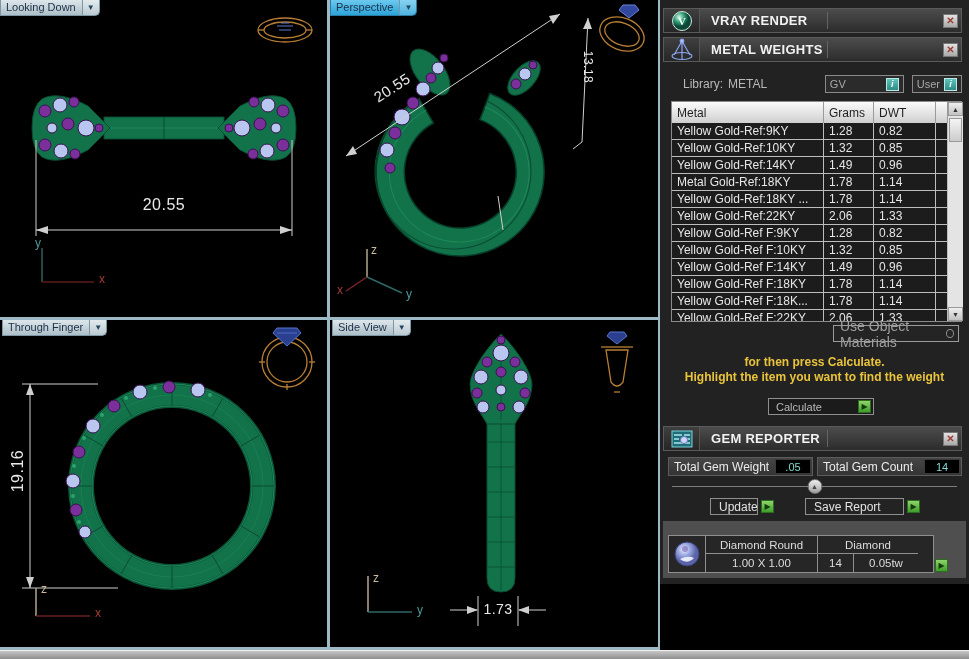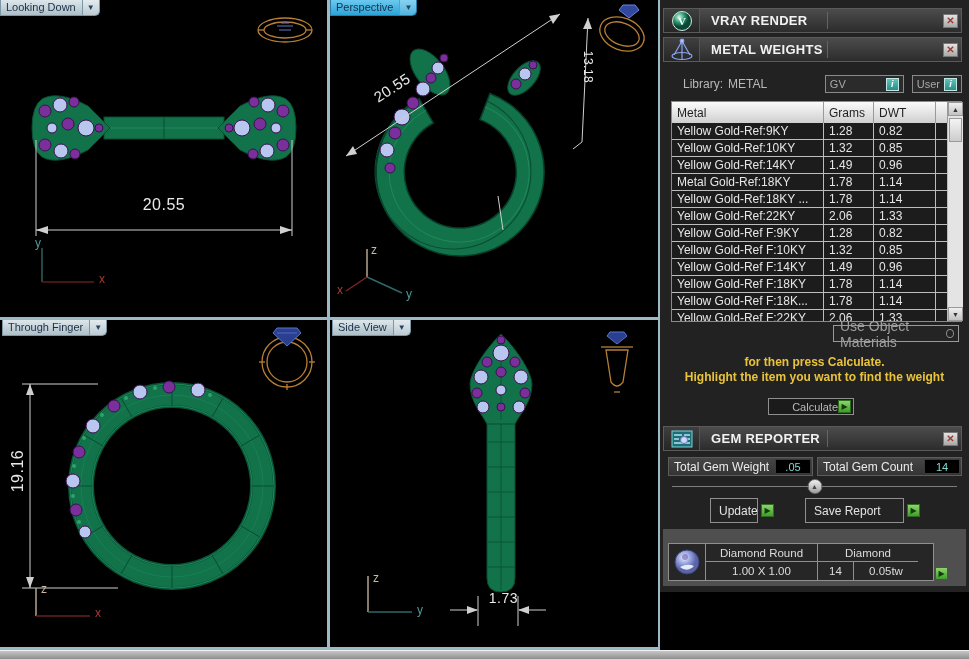--- a/index.html
+++ b/index.html
@@ -72,21 +72,21 @@
                   border:1px solid #9a9a9a; }
   .scroll-btn.down { margin-top:auto; }
 
   .uom-btn { display:flex; align-items:center; justify-content:space-between; width:126px;
              margin:3px 10px 0 auto; padding:1px 4px 1px 6px; background:#242424; border:1px solid #9a9a9a;
              color:#9f9f9f; font-size:14px; height:17px; }
   .uom-circle { width:9px; height:9px; border:1px solid #8f8f8f; border-radius:50%; }
 
   .instruction { margin-top:13px; text-align:center; color:#e9c43b; font-weight:bold; font-size:12px; line-height:1.25; }
 
-  .calc-btn { display:flex; align-items:center; justify-content:flex-end; width:86px; height:17px;
+  .calc-btn { display:flex; align-items:center; justify-content:space-between; width:106px; height:17px;
               margin:13px 0 0 108px; background:#1b1b1b; border:1px solid #8f8f8f; padding:1px 2px 1px 7px;
               color:#b9b9b9; font-size:11px; }
   .go-chip { width:13px; height:13px; display:flex; align-items:center; justify-content:center;
              background:linear-gradient(#8fd46b,#3f9e2b); border:1px solid #2c6e1e; color:#123c0c;
              font-size:8px; line-height:1; }
 
   .gem-header { margin-top:11px; }
 
   .totals-row { display:flex; gap:4px; margin:6px 7px 0 8px; }
   .total-box { flex:1; display:flex; align-items:center; justify-content:space-between; height:19px;
@@ -95,21 +95,21 @@
   .total-value { width:36px; height:15px; background:#000; border:1px solid #3a3a3a; color:#7fd9d0;
                  font-size:11px; display:flex; align-items:center; justify-content:center; }
 
   .slider-row { position:relative; height:15px; margin:3px 12px 0 12px; }
   .slider-row .track { position:absolute; left:0; right:0; top:7px; height:1px; background:#7d7d7d; }
   .slider-knob { position:absolute; left:50%; top:0; transform:translateX(-50%); width:15px; height:15px;
                  border-radius:50%; background:linear-gradient(#f0f0f0,#9f9f9f); border:1px solid #6f6f6f;
                  display:flex; align-items:center; justify-content:center; font-size:7px; color:#444; }
 
   .action-row { display:flex; align-items:center; margin:4px 0 0 50px; }
-  .dark-btn { display:flex; align-items:center; height:25px; background:#232323; border:1px solid #8f8f8f;
+  .dark-btn { display:flex; align-items:center; height:17px; background:#232323; border:1px solid #8f8f8f;
               color:#e2e2e2; font-size:12px; padding:0 8px; }
   .btn-update { width:48px; }
   .btn-save { width:99px; margin-left:31px; }
   .action-row .go-chip { margin-left:3px; }
   .save-gap { margin-left:8px; }
 
   .gem-area { margin:6px 3px 0 3px; background:#4f4f4f; padding:14px 4px 5px 5px; }
   .gem-card { display:flex; background:#262626; border:1px solid #8f8f8f; width:266px; }
   .gem-icon-cell { width:37px; display:flex; align-items:center; justify-content:center; border-right:1px solid #8f8f8f; }
   .gem-grid { display:grid; grid-template-columns:112px 100px; grid-auto-rows:18px; }
@@ -374,21 +374,21 @@
         <path d="M280,12 L294,12 L297,16 L287,24 L277,16 Z" fill="#2a3f8f" stroke="#5577cc" stroke-width="1"></path>
         <g stroke="#b87f35" fill="none" stroke-width="1.3">
           <line x1="271" y1="27" x2="303" y2="27"></line>
           <path d="M276,30 L298,30 L293,62 Q287,70 281,62 Z"></path>
           <line x1="284" y1="72" x2="290" y2="72"></line>
         </g>
 
         <line x1="38" y1="292" x2="38" y2="256" stroke="#b5a48e" stroke-width="1.5"></line>
         <line x1="38" y1="292" x2="82" y2="292" stroke="#2e6868" stroke-width="1.5"></line>
       </svg>
-      <div class="dim-text" style="left:148px; top:270px; width:40px; font-size:14px;text-align:right;">1.73</div>
+      <div class="dim-text" style="left:148px; top:281px; width:40px; font-size:14px;">1.73</div>
       <div class="axis-label ax-z" style="left:43px; top:251px;">z</div>
       <div class="axis-label ax-y" style="left:87px; top:283px;">y</div>
       <div class="vp-tab" style="left:2px;">
         <span class="tab-label">Side View</span>
         <span class="tab-arrow">▼</span>
       </div>
     </div>
   </div>
 
   <div id="right-panel">

